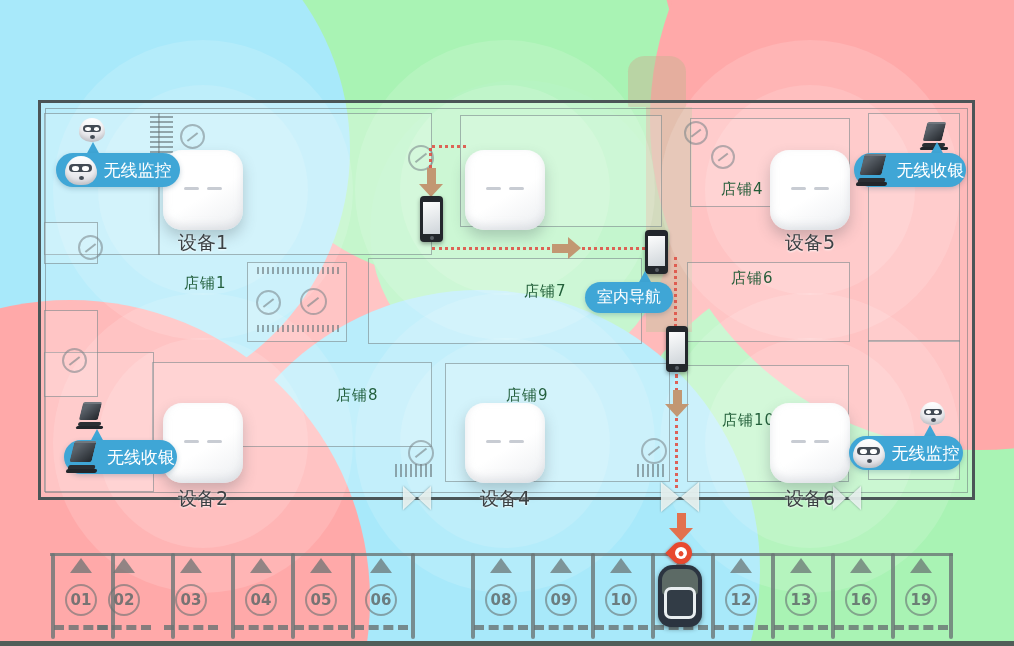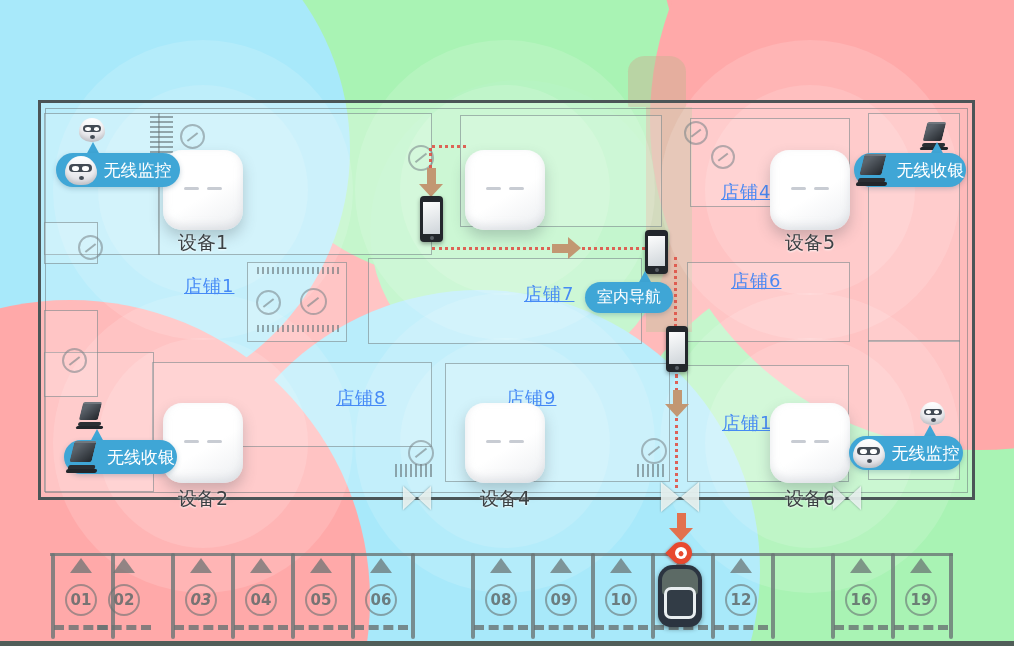--- a/index.html
+++ b/index.html
@@ -22,21 +22,21 @@
   .cicon{position:absolute;border:2px solid rgba(118,130,134,.55);border-radius:50%;}
   .cicon::before{content:'';position:absolute;left:18%;top:46%;width:62%;height:2px;
         background:rgba(118,130,134,.6);transform:rotate(-38deg);}
   .door{position:absolute;}
   .door::before{content:'';position:absolute;left:0;top:0;width:0;height:0;
         border-top:var(--h) solid transparent;border-bottom:var(--h) solid transparent;
         border-left:var(--w) solid rgba(248,255,252,.82);filter:drop-shadow(0 0 1px rgba(90,110,110,.8));}
   .door::after{content:'';position:absolute;right:0;top:0;width:0;height:0;
         border-top:var(--h) solid transparent;border-bottom:var(--h) solid transparent;
         border-right:var(--w) solid rgba(248,255,252,.82);filter:drop-shadow(0 0 1px rgba(90,110,110,.8));}
-  .shop{position:absolute;font-size:18px;letter-spacing:1px;color:#3b82f6;opacity:.92;white-space:nowrap;text-decoration:underline;}
+  .shop{position:absolute;font-size:15px;letter-spacing:1px;color:#14532d;opacity:.92;white-space:nowrap;}
   
   .ap{position:absolute;width:80px;height:80px;border-radius:19px;
       background:linear-gradient(150deg,#ffffff 55%,#eceef1);
       box-shadow:0 7px 14px rgba(60,70,80,.25), inset 0 -4px 8px rgba(180,186,196,.35);}
   .ap .leds{position:absolute;left:50%;top:37px;transform:translateX(-50%);display:flex;gap:8px;}
   .ap .leds i{display:block;width:15px;height:2.5px;background:#c8ccd3;border-radius:2px;}
   .ap-label{position:absolute;width:120px;text-align:center;font-size:19px;font-weight:500;
       color:#3c4144;text-shadow:0 1px 2px rgba(255,255,255,.9);white-space:nowrap;}
   
   .dot-h{position:absolute;height:0;border-top:3px dotted #df5348;opacity:.9;}
@@ -342,21 +342,21 @@
   <div class="pspot" style="left:54px;">
       <div class="tri"></div>
       <div class="num">01</div>
       <div class="dash"></div>
     </div>
   <div class="pspot" style="left:97px;">
       <div class="tri"></div>
       <div class="num">02</div>
       <div class="dash"></div>
     </div>
-  <div class="pspot" style="left:174px;font-style:italic;">
+  <div class="pspot" style="left:164px;">
       <div class="tri"></div>
       <div class="num">03</div>
       <div class="dash"></div>
     </div>
   <div class="pspot" style="left:234px;">
       <div class="tri"></div>
       <div class="num">04</div>
       <div class="dash"></div>
     </div>
   <div class="pspot" style="left:294px;">
@@ -385,20 +385,25 @@
       <div class="dash"></div>
     </div>
   <div class="pspot" style="left:654px;">
       <div class="tri"></div>
       <div class="num">11</div>
       <div class="dash"></div>
     </div>
   <div class="pspot" style="left:714px;">
       <div class="tri"></div>
       <div class="num">12</div>
+      <div class="dash"></div>
+    </div>
+  <div class="pspot" style="left:774px;">
+      <div class="tri"></div>
+      <div class="num">13</div>
       <div class="dash"></div>
     </div>
   <div class="pspot" style="left:834px;">
       <div class="tri"></div>
       <div class="num">16</div>
       <div class="dash"></div>
     </div>
   <div class="pspot" style="left:894px;">
       <div class="tri"></div>
       <div class="num">19</div>

